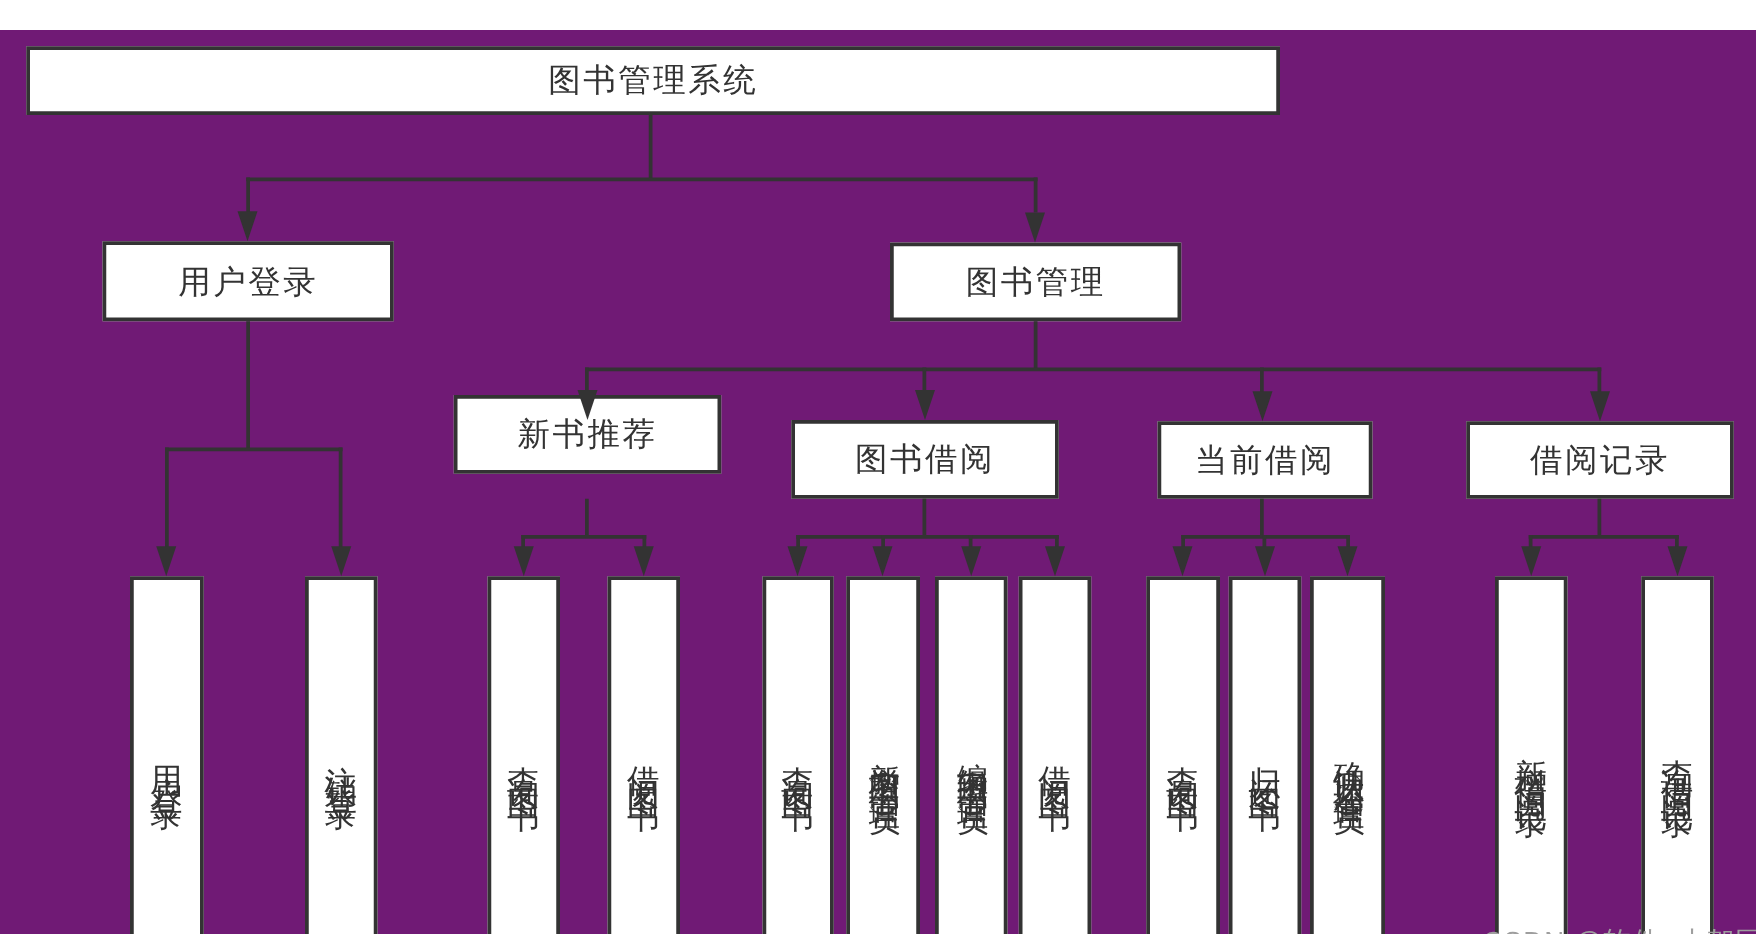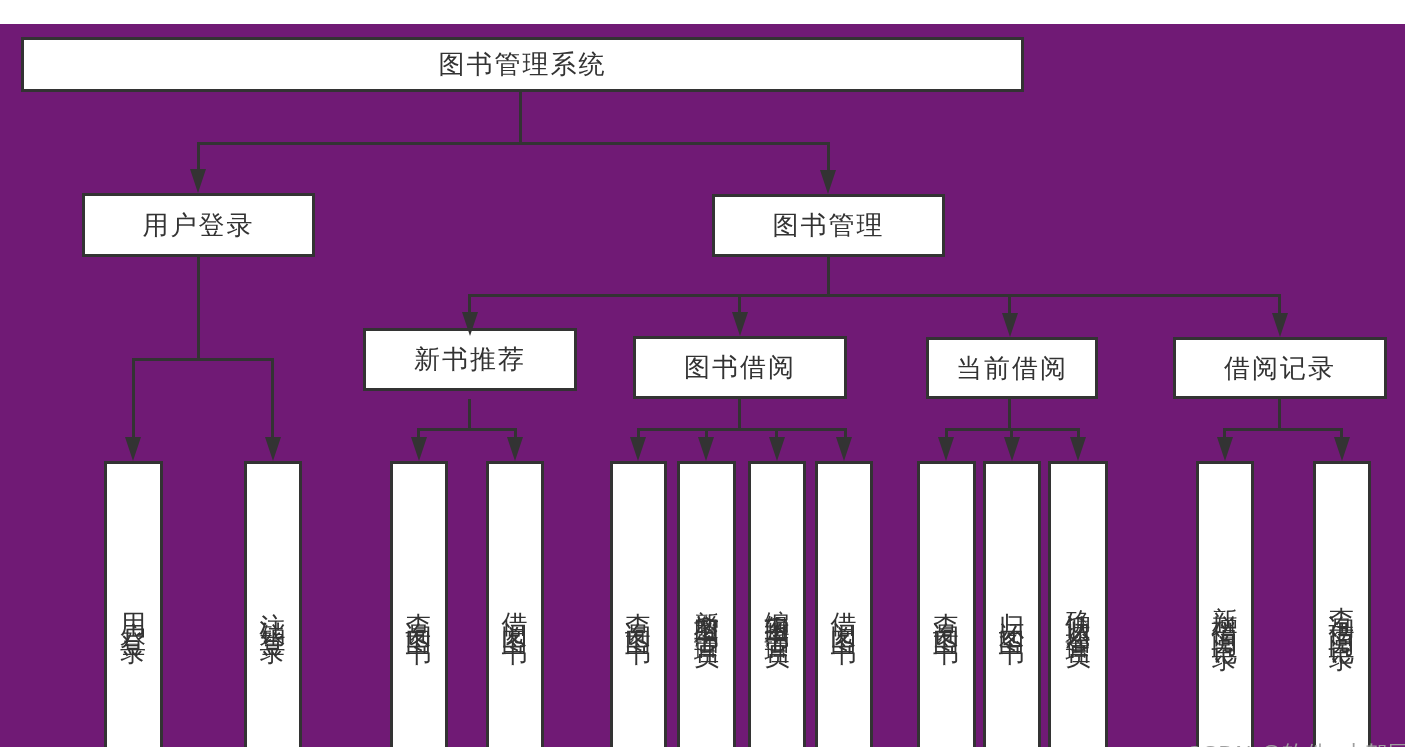--- a/index.html
+++ b/index.html
@@ -69,21 +69,21 @@
     <span>图书管理系统</span>
   </div>
 
   <div class="box" style="left:82px;top:169px;width:233px;height:64px;">
     <span>用户登录</span>
   </div>
   <div class="box" style="left:712px;top:170px;width:233px;height:63px;align-items:center;">
     <span>图书管理</span>
   </div>
 
-  <div class="box" style="left:363px;top:304px;width:214px;height:63px;">
+  <div class="box" style="left:363px;top:292px;width:214px;height:63px;">
     <span>新书推荐</span>
   </div>
   <div class="box" style="left:633px;top:312px;width:214px;height:63px;">
     <span>图书借阅</span>
   </div>
   <div class="box" style="left:926px;top:313px;width:172px;height:62px;">
     <span>当前借阅</span>
   </div>
   <div class="box" style="left:1173px;top:313px;width:214px;height:62px;">
     <span>借阅记录</span>

